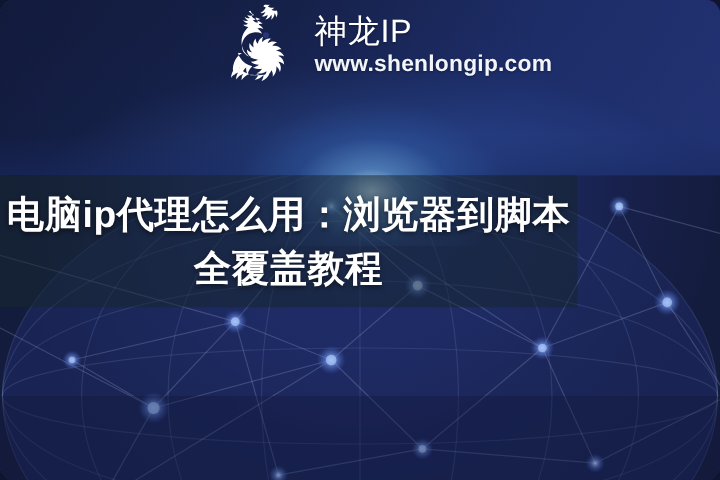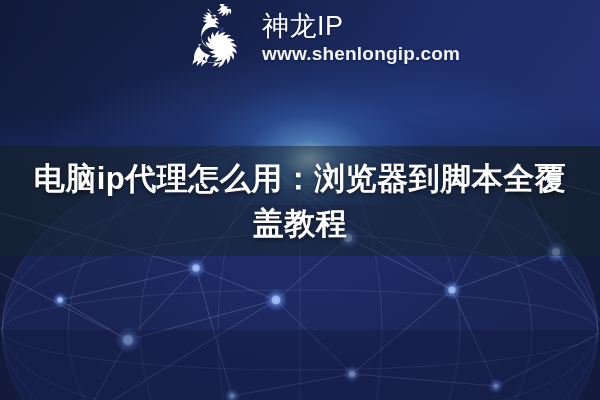--- a/index.html
+++ b/index.html
@@ -10,20 +10,21 @@
   body {
     font-family: "Liberation Sans", "DejaVu Sans", sans-serif;
   }
 
   .banner {
     position: relative;
     width: 600px;
     height: 400px;
     overflow: hidden;
     background: #a21caf;
+    border-radius: 12px;
   }
 
   
   .header-band {
     position: absolute;
     left: 0; top: 0;
     width: 600px;
     height: 146px;
     background:
       radial-gradient(ellipse 420px 180px at 52% 118%,
@@ -111,21 +112,21 @@
     font-weight: 700;
     white-space: nowrap;
     text-shadow: 0 1px 2px rgba(0,0,0,0.35);
   }
 
   
   .title-band {
     position: absolute;
     left: 0;
     top: 146px;
-    width: 600px;
+    width: 481px;
     height: 110px;
     background: rgba(22,38,42,0.50);
     z-index: 5;
     display: flex;
     align-items: center;
     justify-content: flex-start;
   }
   .title-text {
     width: 540px;
     margin: 0 auto;

